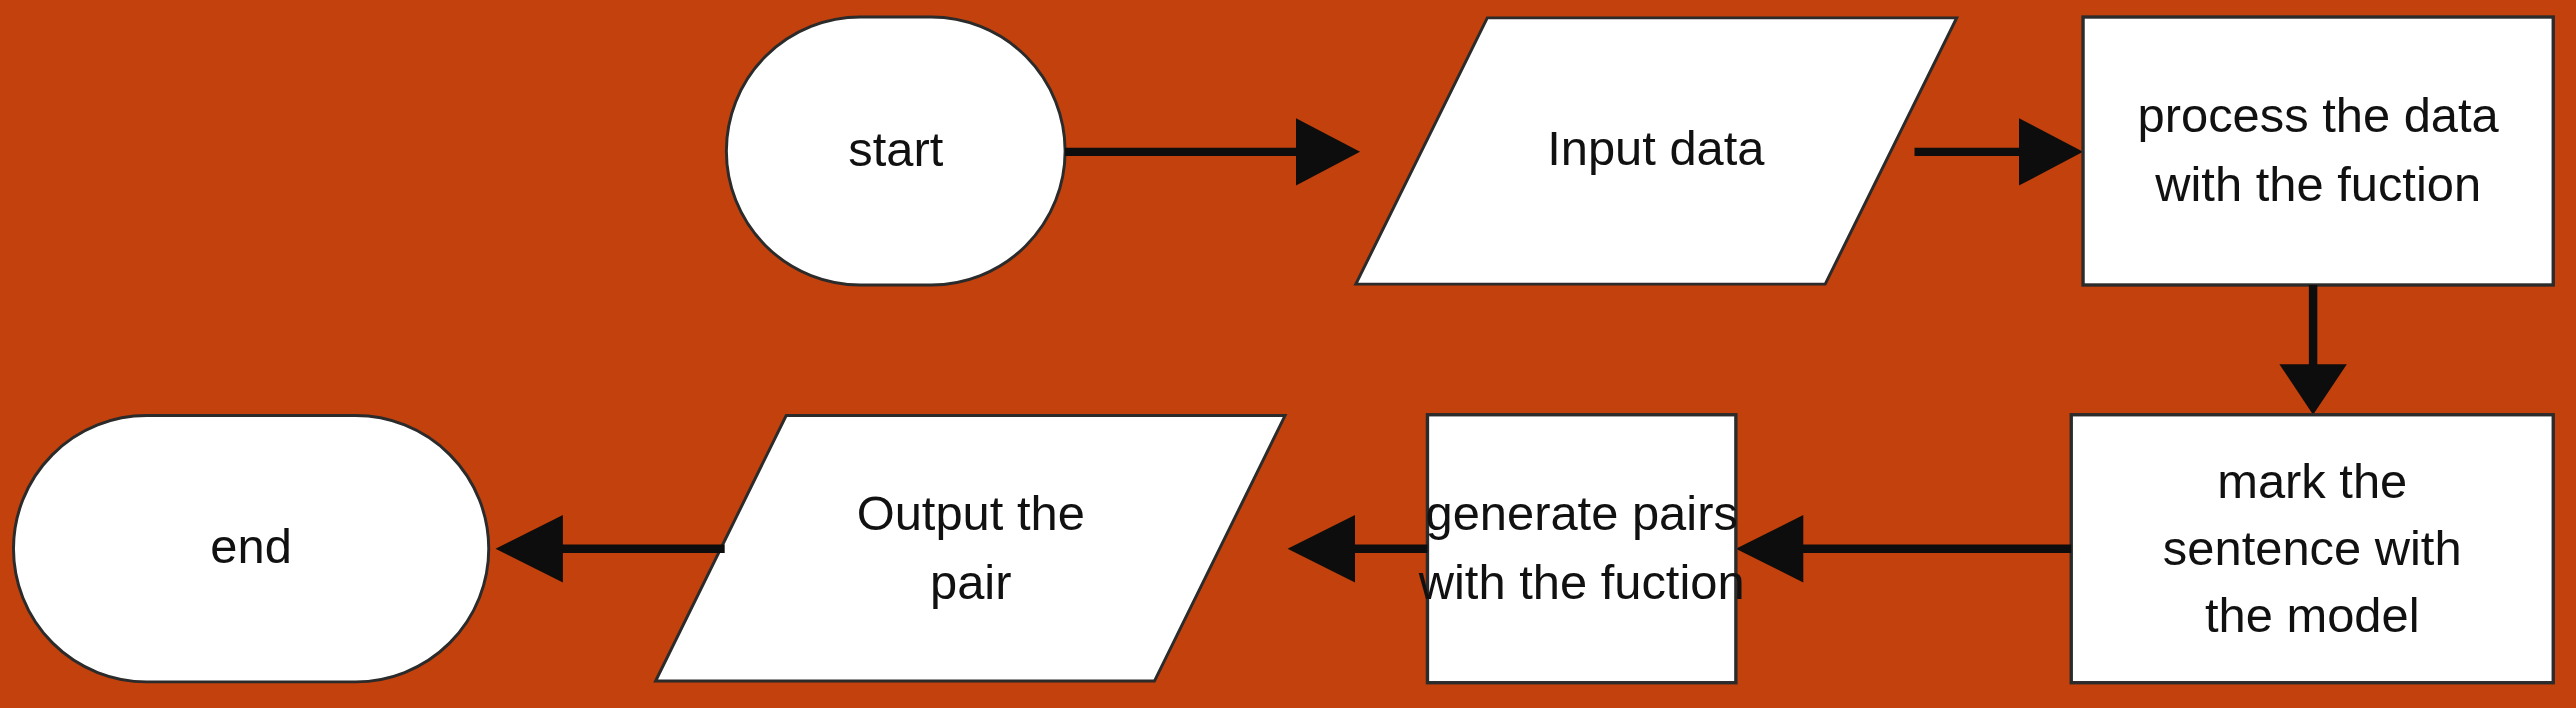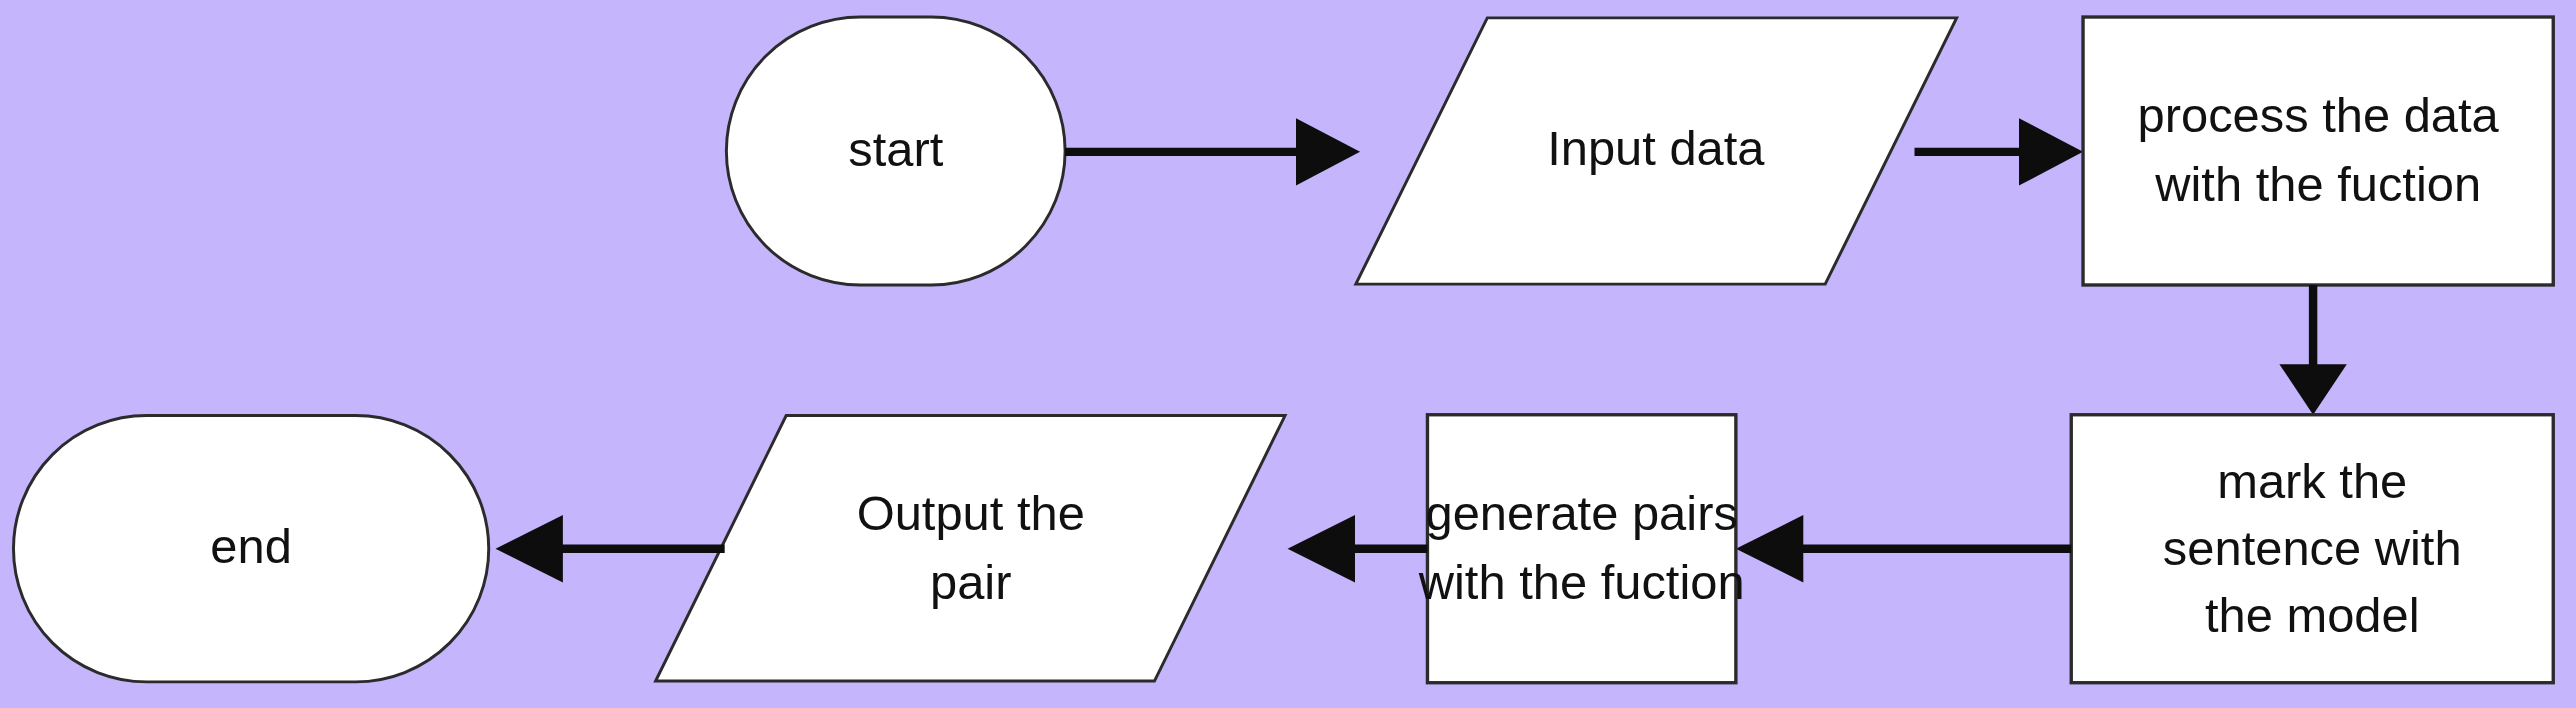--- a/index.html
+++ b/index.html
@@ -7,21 +7,21 @@
     padding: 0;
     background: #ffffff;
   }
   body {
     font-family: "Liberation Sans", sans-serif;
   }
   #flowchart-root {
     position: relative;
     width: 2576px;
     height: 709px;
-    background: #c4b5fd;
+    background: #c2410c;
     overflow: hidden;
   }
   svg#flow-svg {
     display: block;
     width: 2576px;
     height: 709px;
   }
   .node-shape {
     fill: #ffffff;
     stroke: #2b2b2b;

